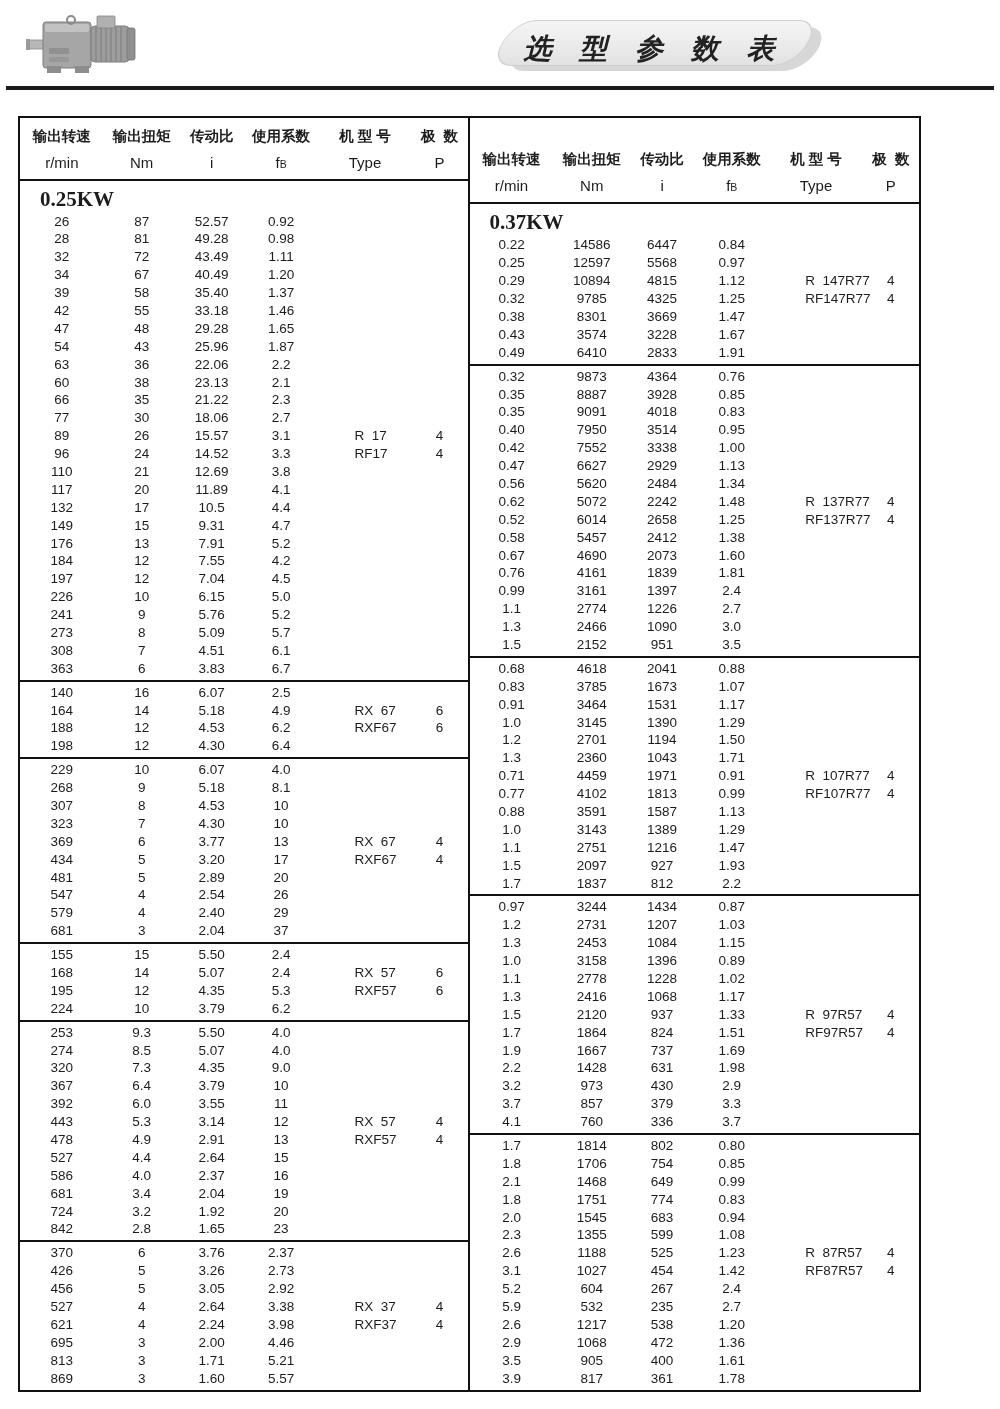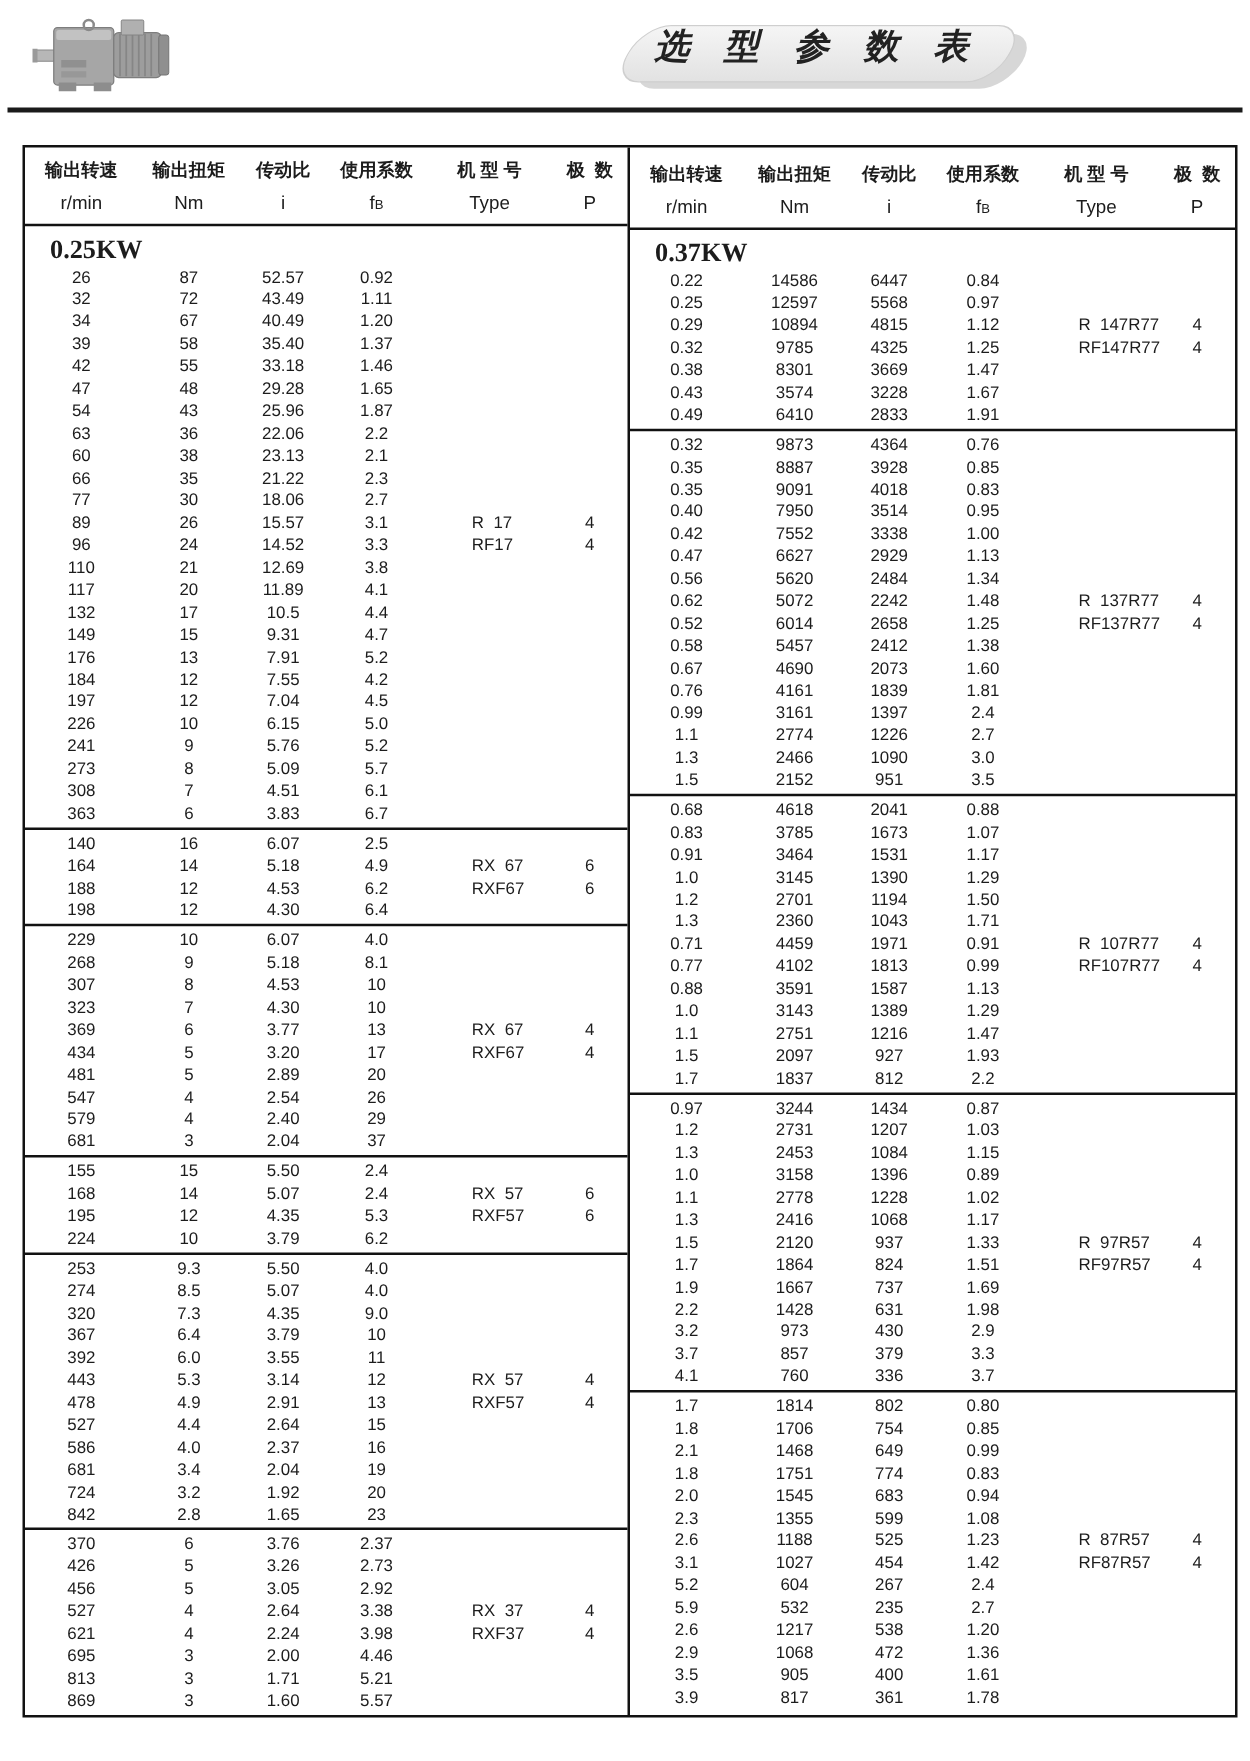--- a/index.html
+++ b/index.html
@@ -13,30 +13,30 @@
   
   .topbar { position:relative; height:86px; }
   .motor { position:absolute; left:25px; top:8px; width:122px; height:74px; }
   .banner-wrap { position:absolute; left:500px; top:18px; width:322px; height:56px; }
   .b-shadow { position:absolute; left:14px; top:9px; width:304px; height:44px;
               transform:skewX(-30deg); background:#d7d7d7; border-radius:22px; }
   .b-main   { position:absolute; left:2px; top:2px; width:304px; height:44px;
               transform:skewX(-30deg);
               background:linear-gradient(#f5f5f5,#e2e2e2);
               border:1px solid #cfcfcf; border-radius:22px; }
-  .b-text   { position:absolute; left:0; top:0; width:308px; text-align:center;
+  .b-text   { position:absolute; left:0; top:12px; width:308px; text-align:center;
               font-style:italic; font-weight:bold; font-size:28px;
               letter-spacing:10px; color:#222; white-space:nowrap; }
   .rule { height:3.5px; background:#1a1a1a; margin:0 6px; }
 
   
   .ptable {
-    margin:26px 10px 0 18px; width:972px;
+    margin:26px 10px 0 18px; width:903px;
     border:2px solid #111;
-    display:flex; align-items:center;
+    display:flex; align-items:flex-end;
     box-sizing:border-box; background:#fff;
   }
   .half { width:50%; box-sizing:border-box; }
   .half.left { border-right:2px solid #111; }
 
   .grid6 { display:grid; grid-template-columns:18.7% 17% 14.3% 16.7% 20.8% 12.5%; }
 
   .thead { padding:9px 0 8px; border-bottom:2px solid #111; text-align:center; }
   .hcn { font-size:14.5px; font-weight:bold; white-space:pre; }
   .hen { font-size:15px; margin-top:8px; }
@@ -121,20 +121,28 @@
           <div class="power">0.25KW</div>
           <div class="row grid6">
             <span class="cell c0">26</span>
             <span class="cell c1">87</span>
             <span class="cell c2">52.57</span>
             <span class="cell c3">0.92</span>
             <span class="cell c4"></span>
             <span class="cell c5"></span>
           </div>
           <div class="row grid6">
+            <span class="cell c0">28</span>
+            <span class="cell c1">81</span>
+            <span class="cell c2">49.28</span>
+            <span class="cell c3">0.98</span>
+            <span class="cell c4"></span>
+            <span class="cell c5"></span>
+          </div>
+          <div class="row grid6">
             <span class="cell c0">32</span>
             <span class="cell c1">72</span>
             <span class="cell c2">43.49</span>
             <span class="cell c3">1.11</span>
             <span class="cell c4"></span>
             <span class="cell c5"></span>
           </div>
           <div class="row grid6">
             <span class="cell c0">34</span>
             <span class="cell c1">67</span>

